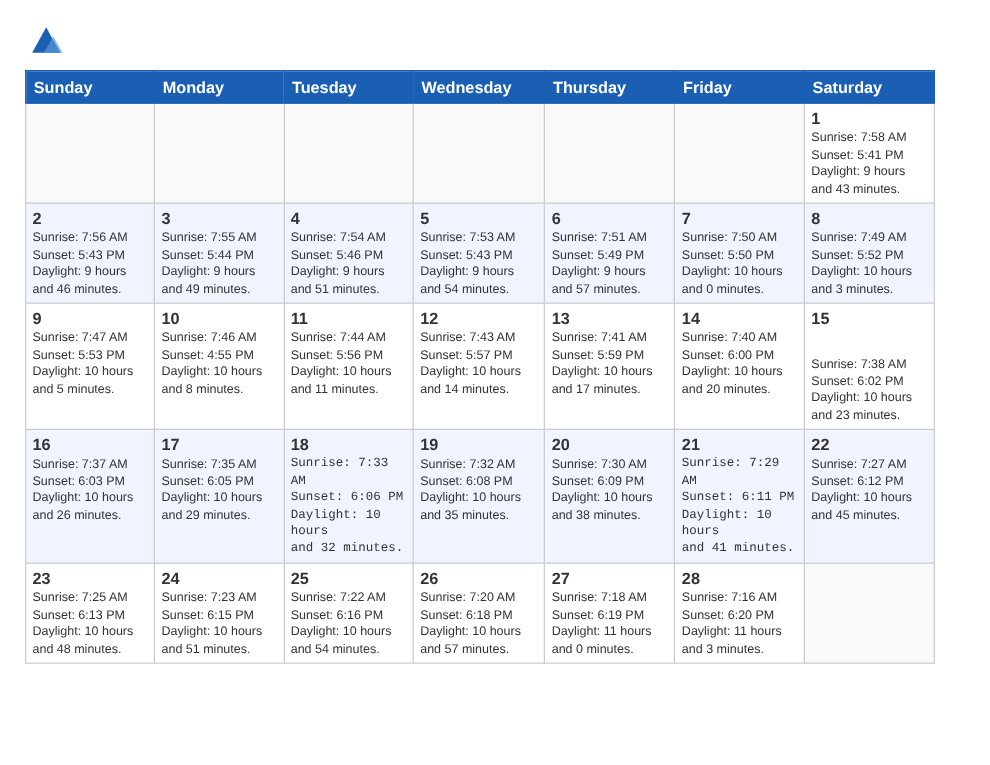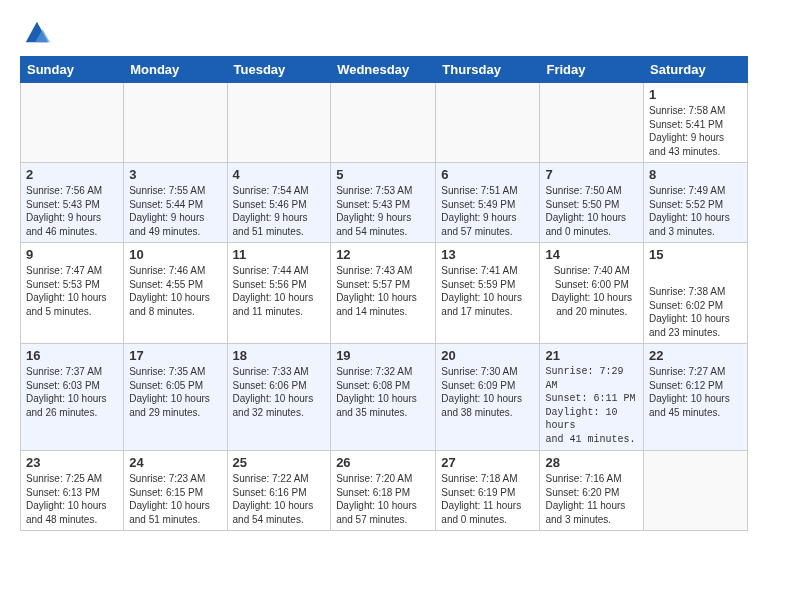--- a/index.html
+++ b/index.html
@@ -234,21 +234,21 @@
           </td>
           <td>
             <span class="day-number">13</span>
             <div class="day-info" style="white-space: pre-line;">Sunrise: 7:41 AM
 Sunset: 5:59 PM
 Daylight: 10 hours
 and 17 minutes.</div>
           </td>
           <td>
             <span class="day-number">14</span>
-            <div class="day-info" style="white-space: pre-line; text-align: center;">Sunrise: 7:40 AM
+            <div class="day-info" style="white-space: pre-line;">Sunrise: 7:40 AM
 Sunset: 6:00 PM
 Daylight: 10 hours
 and 20 minutes.</div>
           </td>
           <td>
             <span class="day-number">15</span>
             <div class="day-info" style="white-space: pre-line; margin-top: 23px;">Sunrise: 7:38 AM
 Sunset: 6:02 PM
 Daylight: 10 hours
 and 23 minutes.</div>
@@ -264,21 +264,21 @@
           </td>
           <td>
             <span class="day-number">17</span>
             <div class="day-info" style="white-space: pre-line;">Sunrise: 7:35 AM
 Sunset: 6:05 PM
 Daylight: 10 hours
 and 29 minutes.</div>
           </td>
           <td>
             <span class="day-number">18</span>
-            <div class="day-info" style="white-space: pre-line;">Sunrise: 7:33 AM
+            <div class="day-info" style="white-space: pre-line; font-family: Liberation Mono, monospace;">Sunrise: 7:33 AM
 Sunset: 6:06 PM
 Daylight: 10 hours
 and 32 minutes.</div>
           </td>
           <td>
             <span class="day-number">19</span>
             <div class="day-info" style="white-space: pre-line;">Sunrise: 7:32 AM
 Sunset: 6:08 PM
 Daylight: 10 hours
 and 35 minutes.</div>

